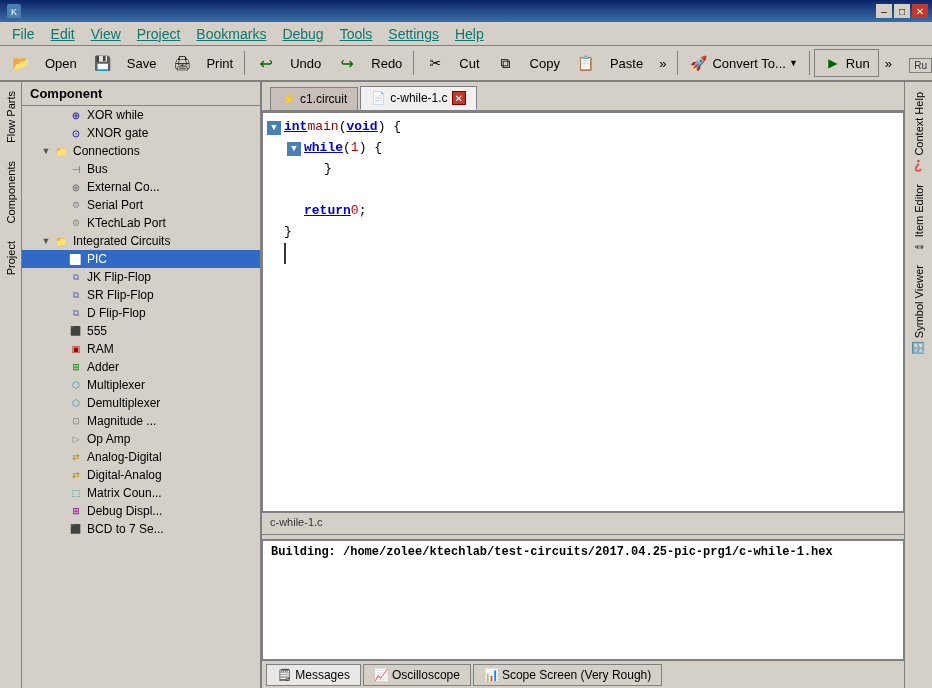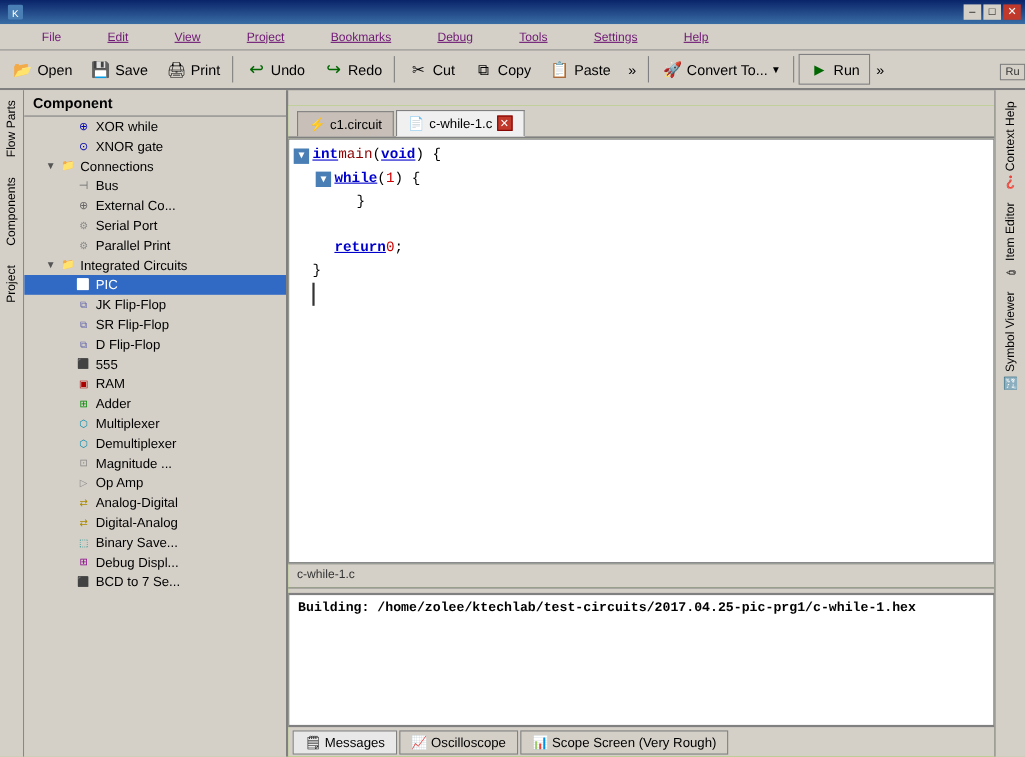--- a/index.html
+++ b/index.html
@@ -30,41 +30,40 @@
       background: #d4d0c8;
       height: 24px;
       display: flex;
       align-items: center;
       border-bottom: 1px solid #808080;
       padding: 0 4px;
     }
     .menu-item {
       padding: 2px 8px;
       cursor: pointer;
-      font-size: 11px;
-      color: #701a75;
+      font-size: 14px;
+      color: #0f766e;
       text-decoration: underline;
-      margin-left: 26px;
     }
     .menu-item:first-child { text-decoration: none; }
 
     
     #toolbar {
       background: #d4d0c8;
       height: 36px;
       display: flex;
       align-items: center;
       border-bottom: 2px solid #808080;
       padding: 0 4px;
       gap: 2px;
     }
     .toolbar-btn {
       display: flex;
       align-items: center;
-      gap: 3px;
+      gap: 14px;
       padding: 2px 6px;
       background: #d4d0c8;
       border: 1px solid transparent;
       cursor: pointer;
       font-size: 13px;
       height: 28px;
     }
     .toolbar-sep { width: 1px; height: 24px; background: #808080; margin: 0 2px; }
     .toolbar-icon { width: 20px; height: 20px; display: flex; align-items: center; justify-content: center; }
 
@@ -123,22 +122,21 @@
     .tree-indent1 { padding-left: 18px; }
     .tree-indent2 { padding-left: 32px; }
     .expander { width: 12px; height: 12px; display: inline-flex; align-items: center; justify-content: center; font-size: 9px; margin-right: 2px; }
     .item-icon { width: 16px; height: 16px; margin-right: 3px; display: inline-flex; align-items: center; justify-content: center; font-size: 10px; }
 
     
     #center-area {
       flex: 1;
       display: flex;
       flex-direction: column;
-      background: #84cc16;
-      margin-top: 14px;
+      background: #22c55e;
     }
 
     
     #tab-bar {
       display: flex;
       align-items: flex-end;
       background: #d4d0c8;
       padding-top: 4px;
       padding-left: 8px;
       border-bottom: 2px solid #808080;
@@ -439,21 +437,21 @@
 
       <div class="tree-item tree-indent2">
         <span class="expander"></span>
         <span class="item-icon ic-serial">⚙</span>
         <span>Serial Port</span>
       </div>
 
       <div class="tree-item tree-indent2">
         <span class="expander"></span>
         <span class="item-icon ic-parallel">⚙</span>
-        <span>Parallel Print</span>
+        <span>KTechLab Port</span>
       </div>
 
       <div class="tree-item tree-indent1">
         <span class="expander" style="color:#555;">▼</span>
         <span class="item-icon" style="color:#888;">📁</span>
         <span>Integrated Circuits</span>
       </div>
 
       <div class="tree-item tree-indent2 selected">
         <span class="expander"></span>
@@ -529,21 +527,21 @@
 
       <div class="tree-item tree-indent2">
         <span class="expander"></span>
         <span class="item-icon ic-adc">⇄</span>
         <span>Digital-Analog</span>
       </div>
 
       <div class="tree-item tree-indent2">
         <span class="expander"></span>
         <span class="item-icon ic-cnt">⬚</span>
-        <span>Binary Save...</span>
+        <span>Matrix Coun...</span>
       </div>
 
       <div class="tree-item tree-indent2">
         <span class="expander"></span>
         <span class="item-icon ic-mat">⊞</span>
         <span>Debug Displ...</span>
       </div>
 
       <div class="tree-item tree-indent2">
         <span class="expander"></span>

